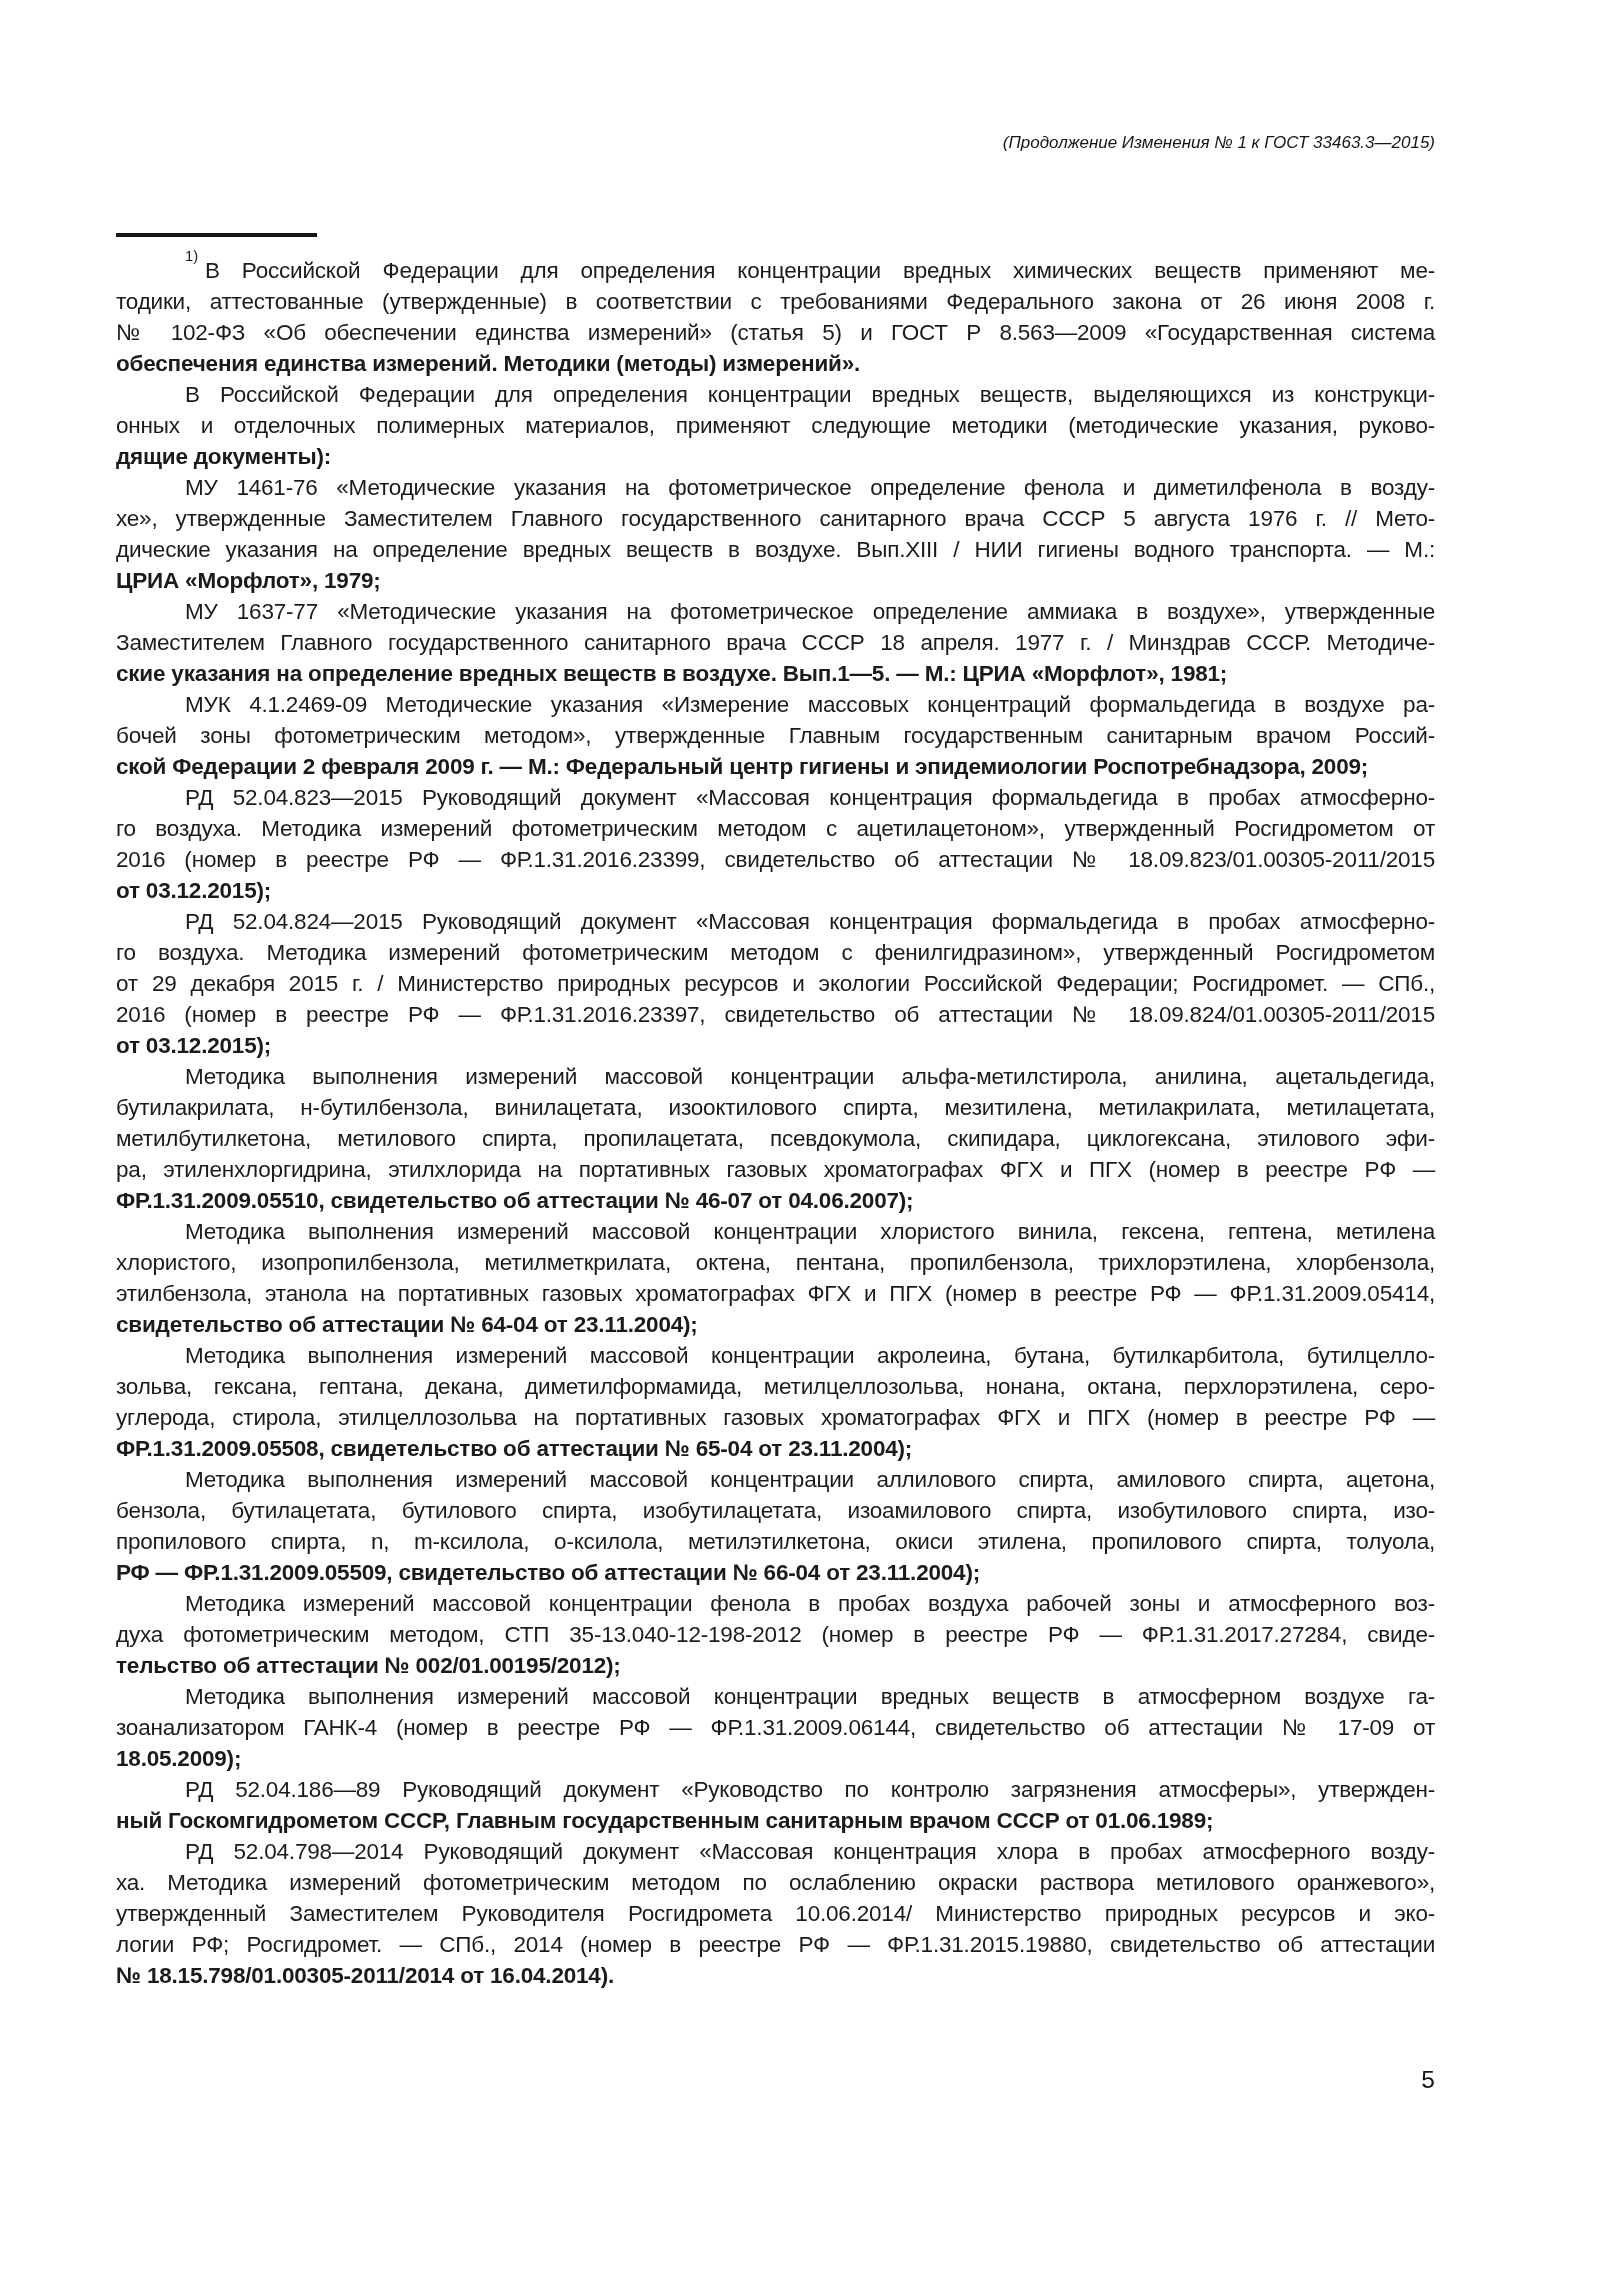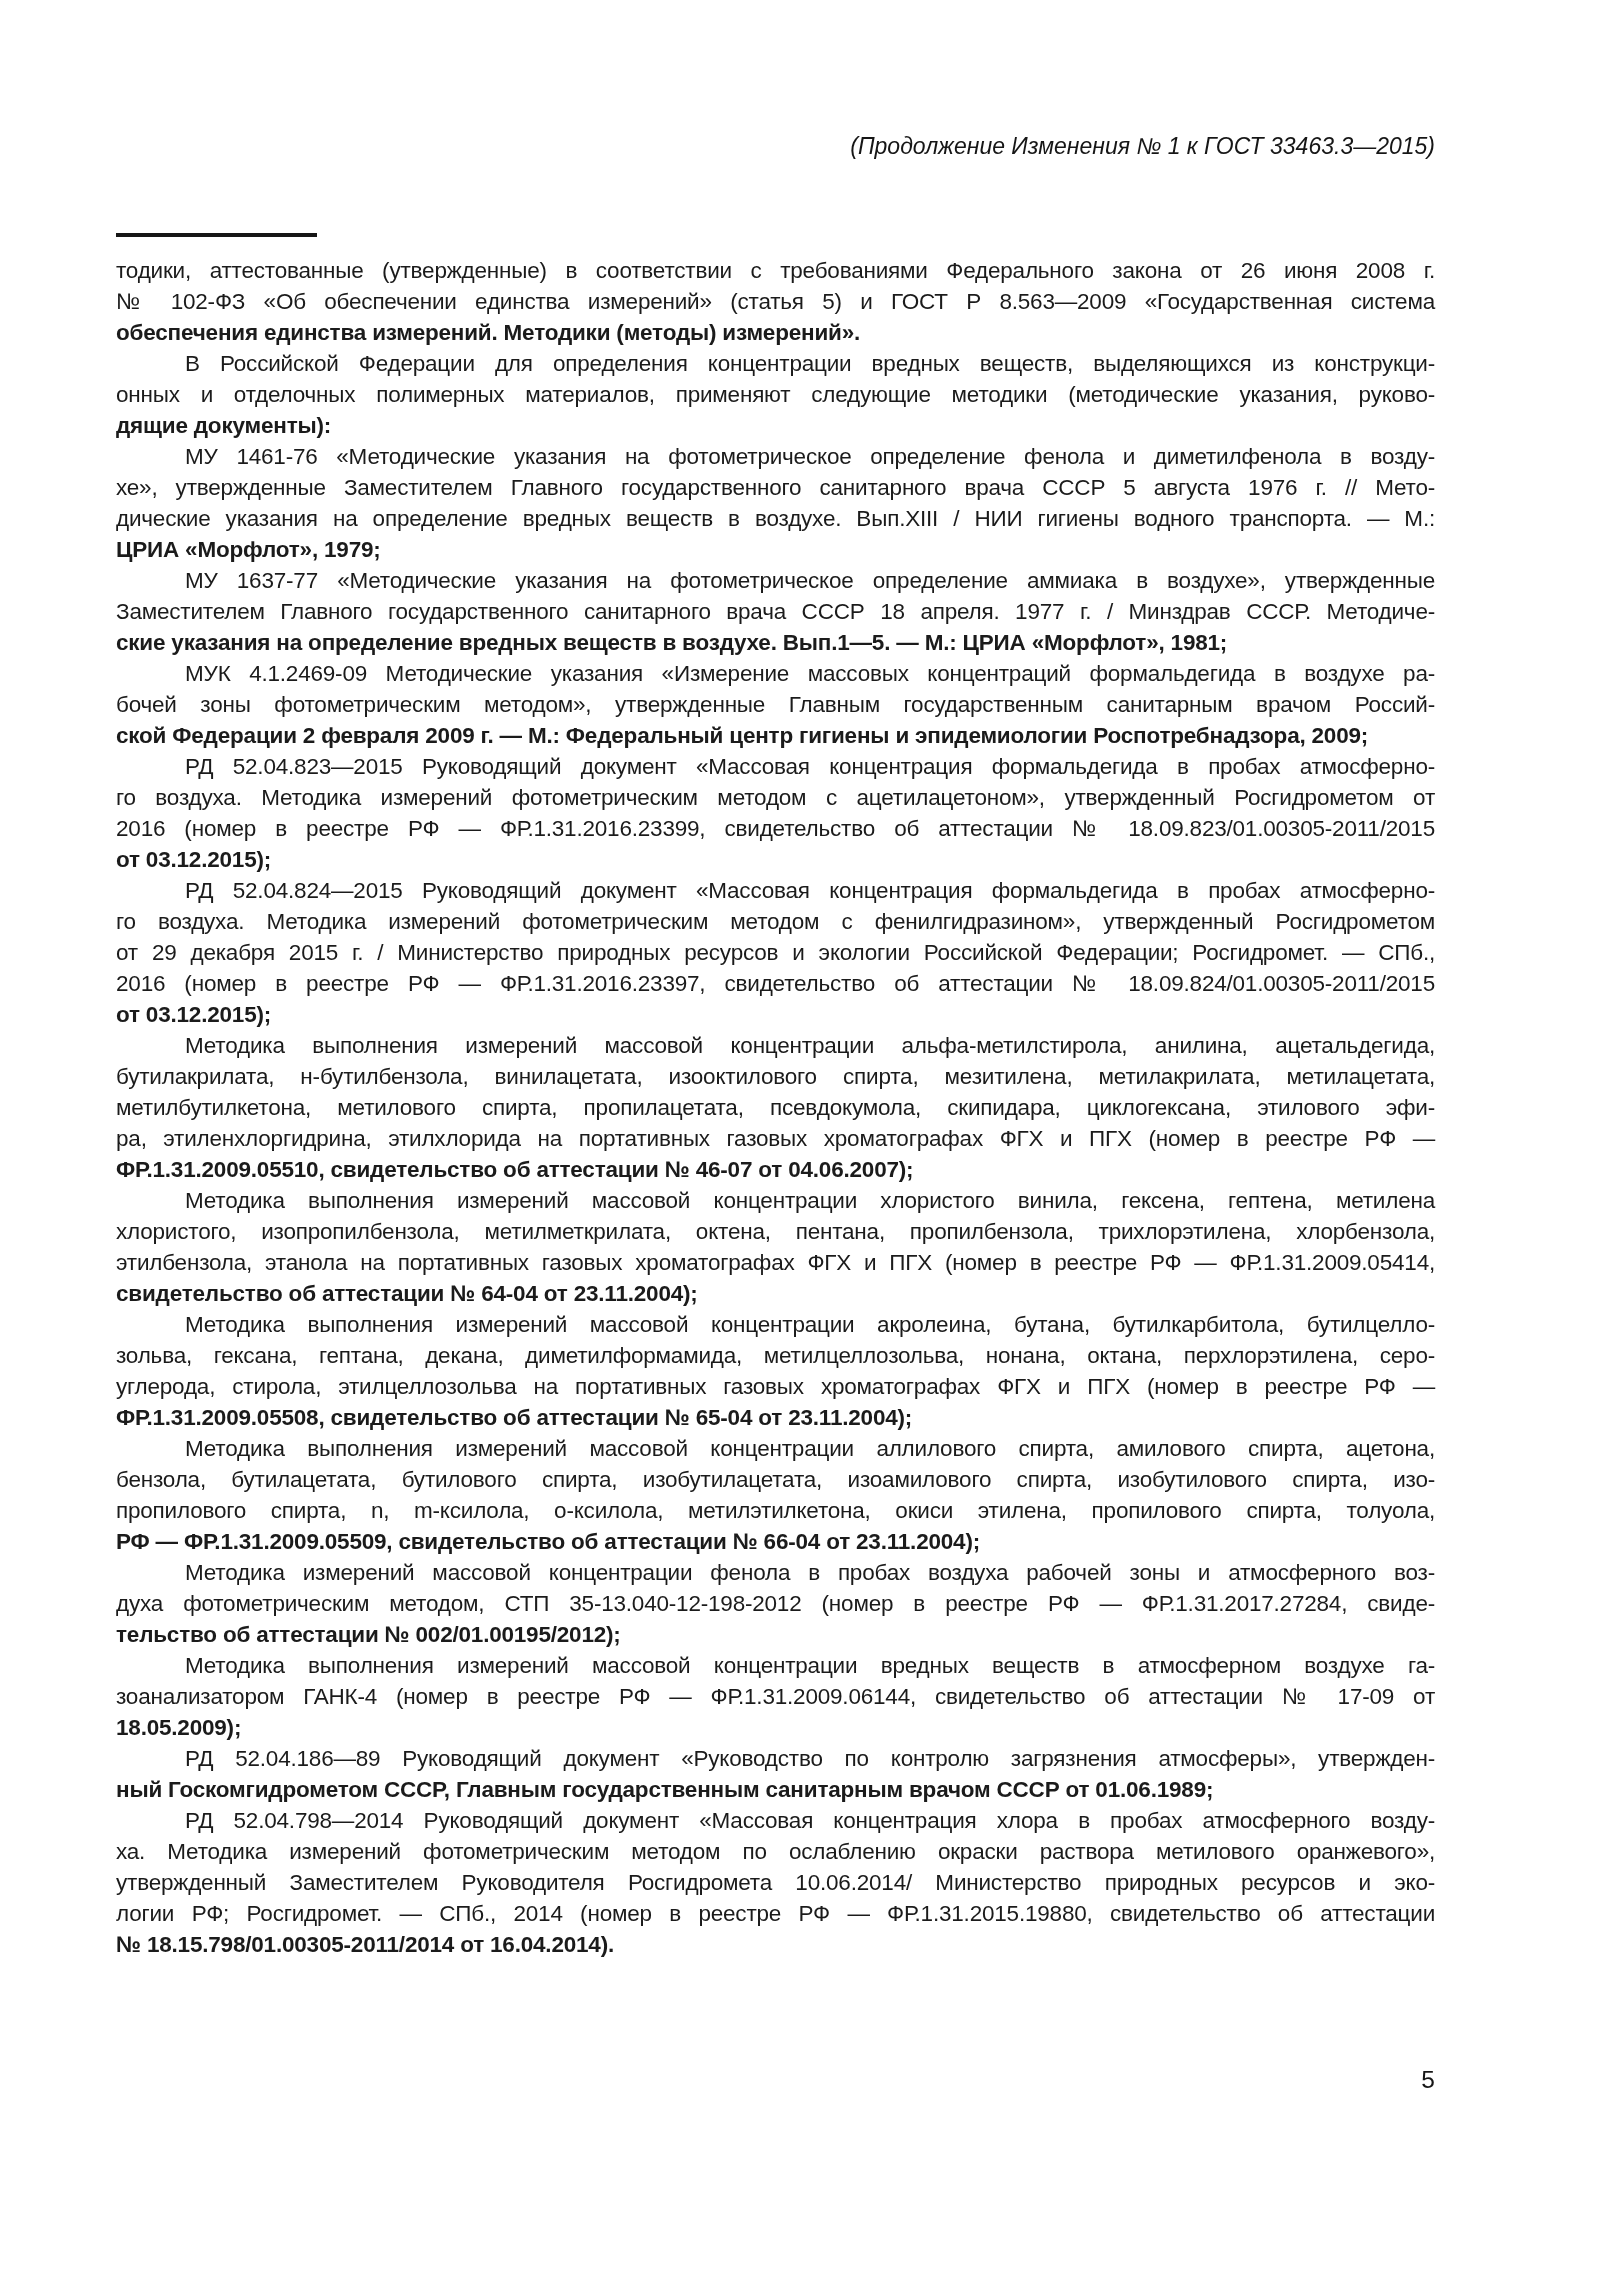--- a/index.html
+++ b/index.html
@@ -16,21 +16,21 @@
     color: #1b1b1b;
     overflow: hidden;
   }
   .hdr {
     position: absolute;
     top: 133px;
     left: 116px;
     width: 1319px;
     text-align: right;
     font-style: italic;
-    font-size: 23px;
+    font-size: 17px;
     color: #161616;
     white-space: nowrap;
   }
   .fn-rule {
     position: absolute;
     top: 233px;
     left: 116px;
     width: 201px;
     height: 3.9px;
     background: #161616;
@@ -78,20 +78,21 @@
 </head>
 <body>
 
 <div class="page">
 
   <div class="hdr">(Продолжение Изменения № 1 к ГОСТ 33463.3—2015)</div>
 
   <div class="fn-rule"></div>
 
   <div class="body-block">
+    <div class="ln ind"><sup class="fnm">1)</sup><span>В Российской Федерации для определения концентрации вредных химических веществ применяют ме-</span></div>
     <div class="ln">тодики, аттестованные (утвержденные) в соответствии с требованиями Федерального закона от 26 июня 2008 г.</div>
     <div class="ln">№ 102-ФЗ «Об обеспечении единства измерений» (статья 5) и ГОСТ Р 8.563—2009 «Государственная система</div>
     <div class="ln end">обеспечения единства измерений. Методики (методы) измерений».</div>
     <div class="ln ind">В Российской Федерации для определения концентрации вредных веществ, выделяющихся из конструкци-</div>
     <div class="ln">онных и отделочных полимерных материалов, применяют следующие методики (методические указания, руково-</div>
     <div class="ln end">дящие документы):</div>
     <div class="ln ind">МУ 1461-76 «Методические указания на фотометрическое определение фенола и диметилфенола в возду-</div>
     <div class="ln">хе», утвержденные Заместителем Главного государственного санитарного врача СССР 5 августа 1976 г. // Мето-</div>
     <div class="ln">дические указания на определение вредных веществ в воздухе. Вып.XIII / НИИ гигиены водного транспорта. — М.:</div>
     <div class="ln end">ЦРИА «Морфлот», 1979;</div>

